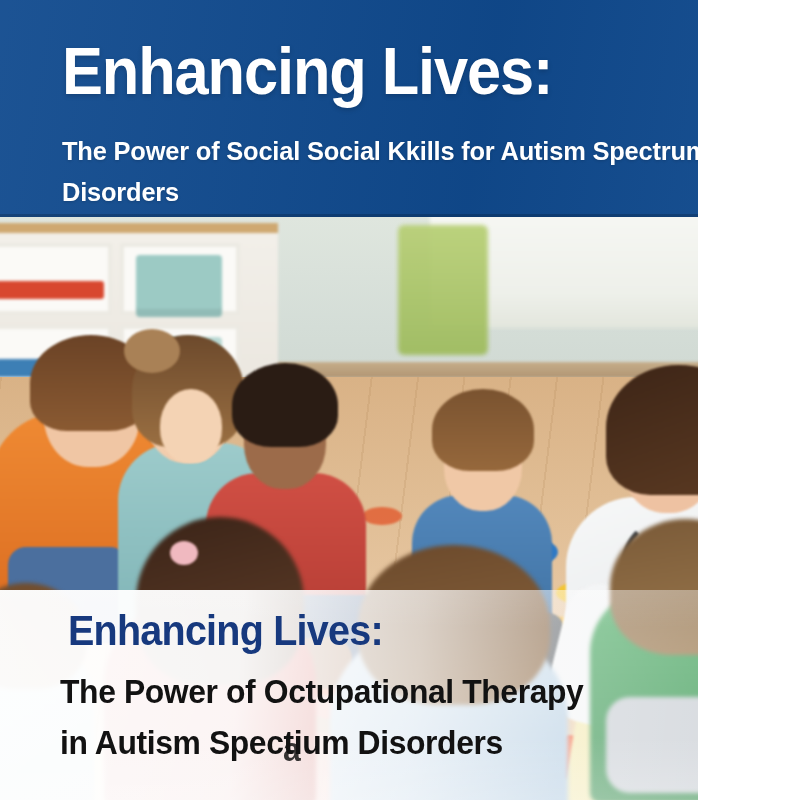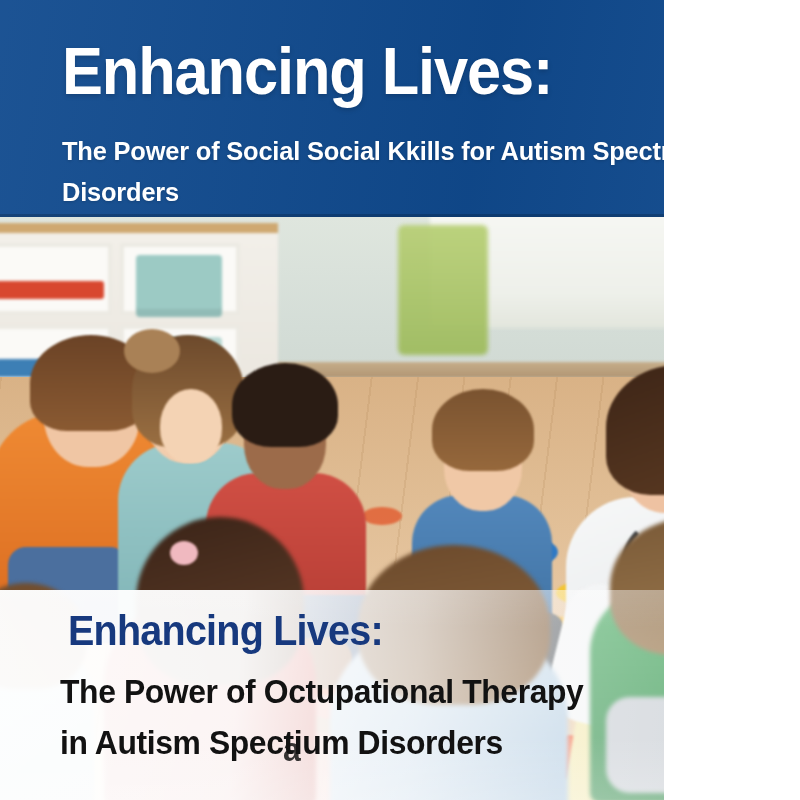--- a/index.html
+++ b/index.html
@@ -3,20 +3,21 @@
 <meta charset="utf-8">
 <style>
   html,body{margin:0;padding:0;background:#fff;}
   body{font-family:"Liberation Sans", sans-serif;}
 
   #poster{
     position:relative;
     width:664px;height:800px;
     overflow:hidden;
     background:#5eead4;
+    padding-left:34px;
   }
 
   
   #top-banner{
     position:absolute;left:0;top:0;width:800px;height:217px;
     background:#104a8e;
     background-image:
       linear-gradient(100deg, rgba(255,255,255,0.05) 0%, rgba(0,0,0,0.05) 60%, rgba(255,255,255,0.04) 100%);
     z-index:6;
     overflow:hidden;

